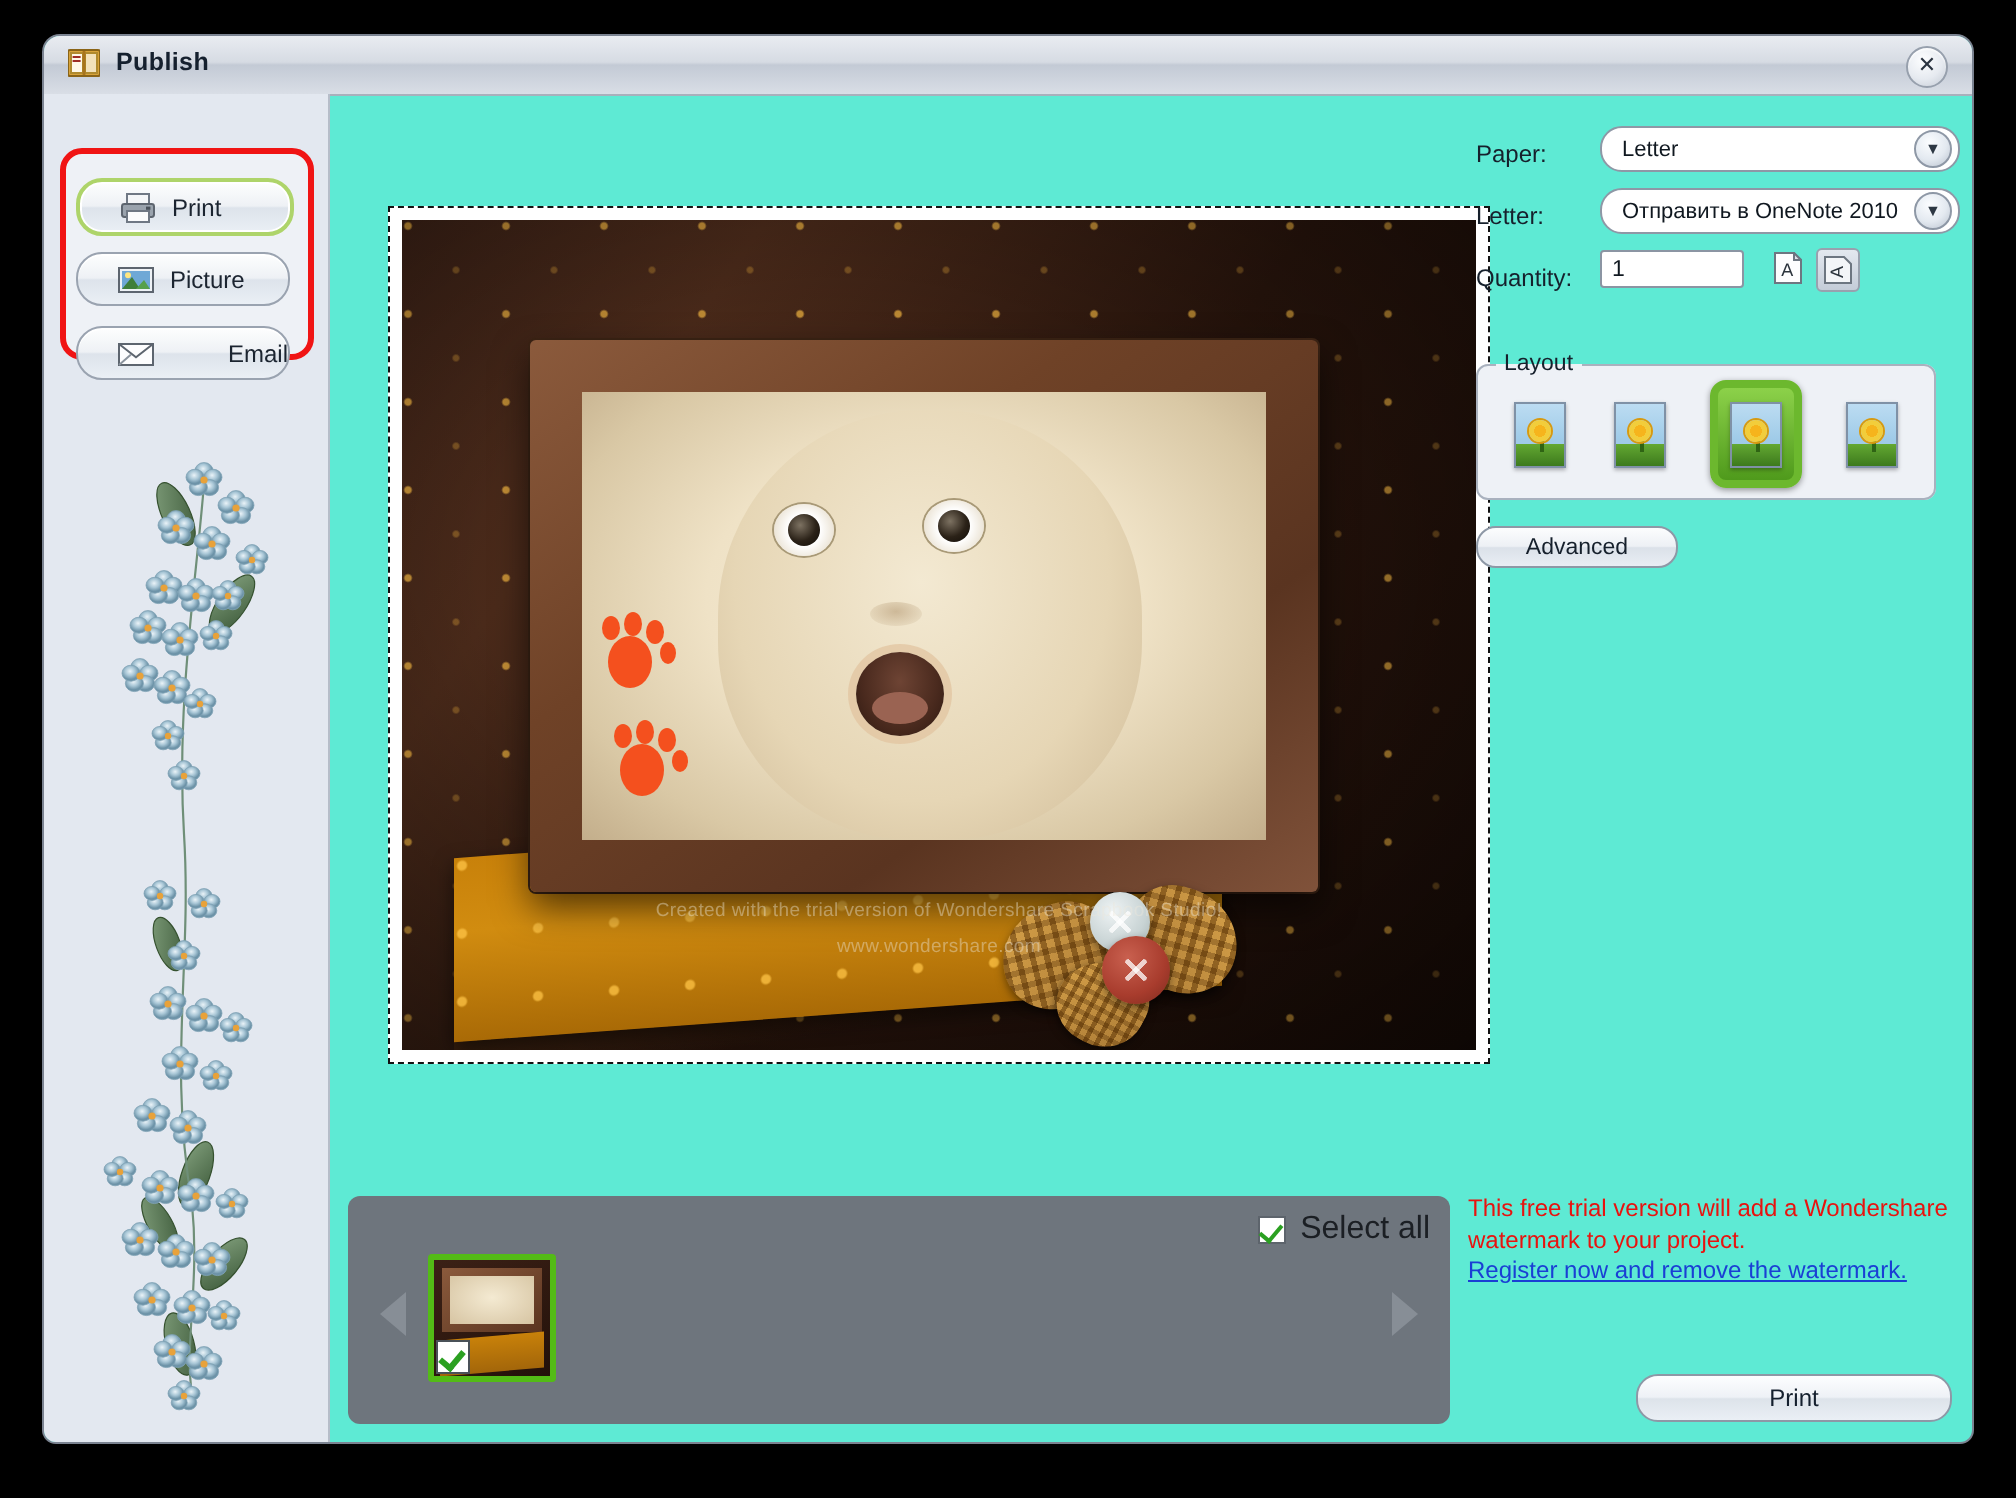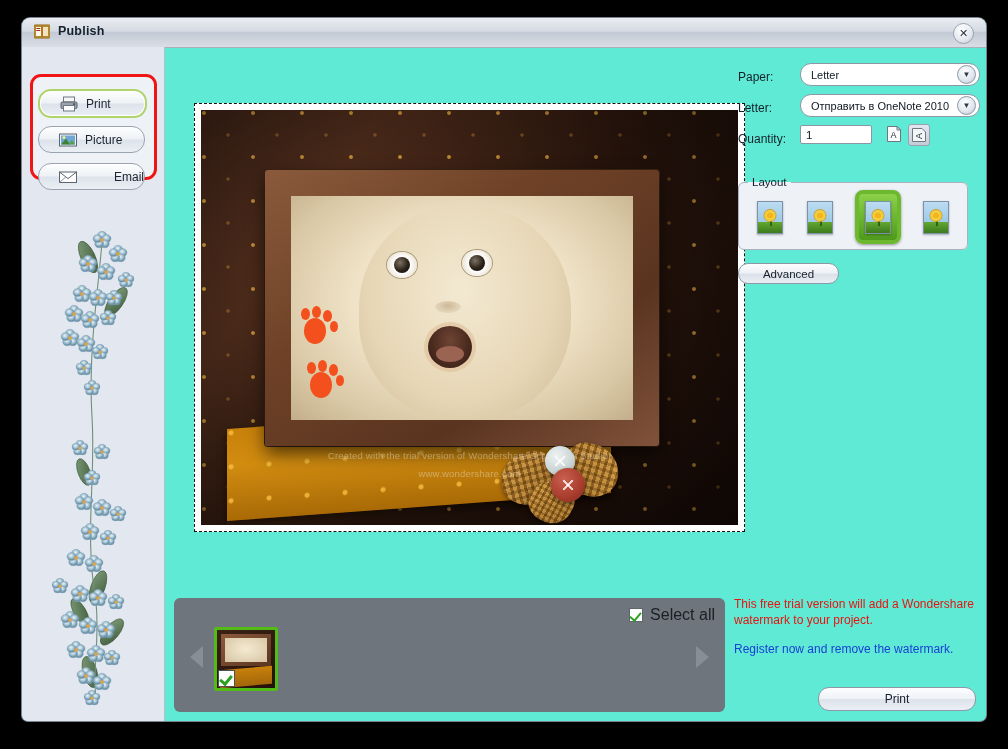--- a/index.html
+++ b/index.html
@@ -165,22 +165,22 @@
         border:3px solid #53bb16;background:#53bb16;border-radius:2px;cursor:pointer;overflow:hidden;}
   #thumbItem .tmini{position:absolute;inset:0;overflow:hidden;}
   #thumbItem .tchk{position:absolute;left:1px;bottom:1px;width:15px;height:15px;background:#fff;
         border:1px solid #4a5158;}
   #thumbItem .tchk:after{content:"";position:absolute;left:3px;top:2px;width:5px;height:9px;
         border:solid #2ba021;border-width:0 3px 3px 0;transform:rotate(40deg);}
 
   
   #notice{position:absolute;left:712px;top:578px;width:248px;}
   #notice .warn{color:#e8130f;font-size:12px;line-height:16px;}
-  #notice .link{display:block;margin-top:14px;color:#1a3fd4;font-size:12px;
-        cursor:pointer;}
+  #notice .link{display:block;margin-top:0;color:#1a3fd4;font-size:12px;
+        text-decoration:underline;cursor:pointer;}
   #printBtn{position:absolute;left:796px;top:669px;width:156px;height:22px;border-radius:11px;
         background:linear-gradient(to bottom,#fdfeff 0%,#eef1f6 48%,#dde3ea 52%,#eaeff5 100%);
         border:1px solid #8e98a6;display:flex;align-items:center;justify-content:center;
         font-size:12px;color:#15202e;cursor:pointer;}
 </style>
 </head>
 <body>
 
 <div id="window">
 

